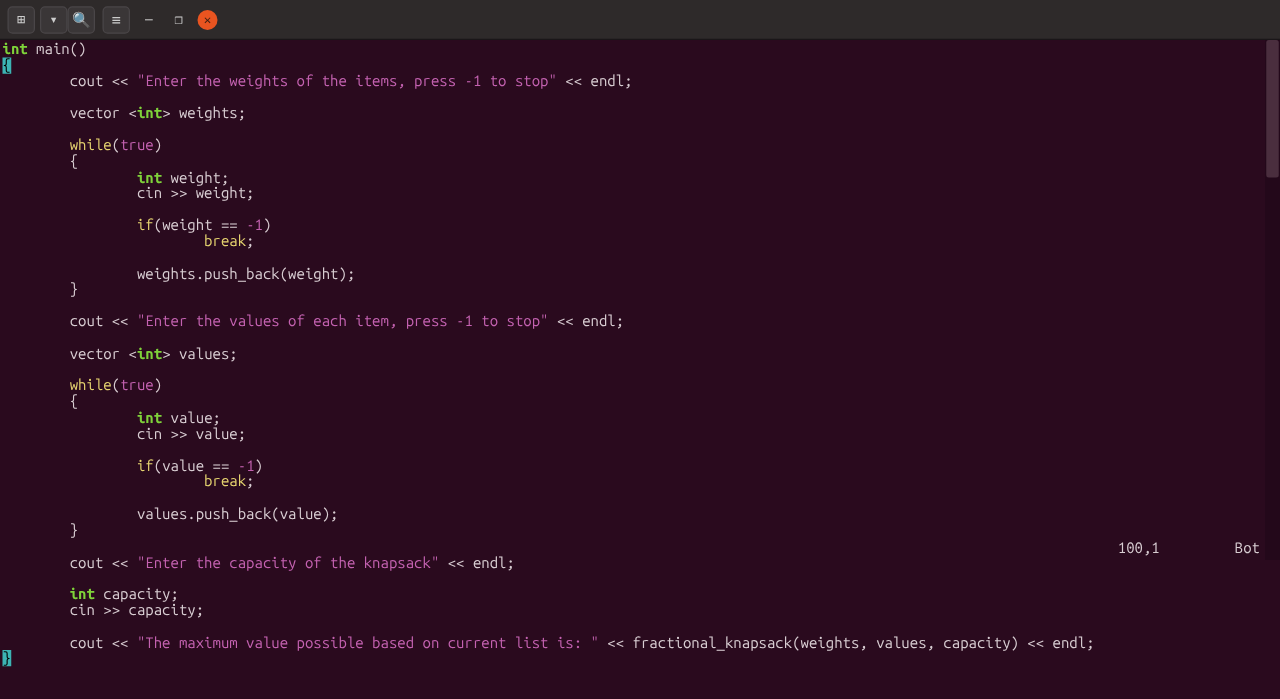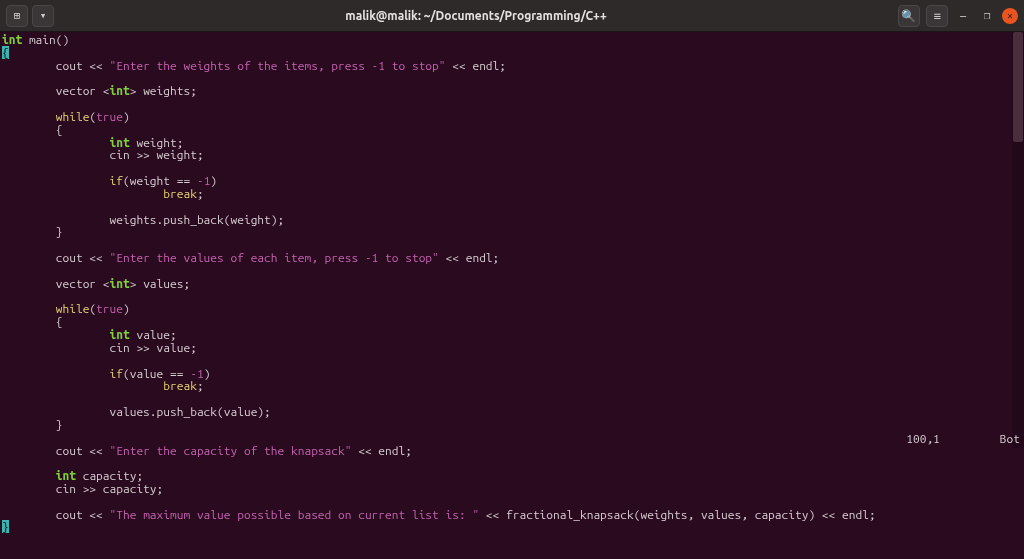--- a/index.html
+++ b/index.html
@@ -98,35 +98,34 @@
     pre { font-family: inherit; white-space: pre; }
     .kw { color: #e5d36f; }
     .type { color: #7fd23a; font-weight: bold; }
     .str { color: #c462b1; }
     .num, .const { color: #c462b1; }
     .brace-hl { background: #3cb4b4; color: #000; }
     .plain { color: #d8cdd2; }
     .statusbar {
       position: absolute;
       bottom: 2px;
-      right: 4px;
+      right: 16px;
       color: #d8cdd2;
       display: flex;
       gap: 60px;
     }
   </style>
 </head>
 <body>
 
 <div class="titlebar">
   <div class="tb-left">
     <div class="tb-btn">⊞</div>
     <div class="tb-btn">▾</div>
   </div>
-  <div class="tb-title">malik@malik: ~/Documents/Programming/C++</div>
   <div class="tb-right">
     <div class="tb-icon-btn">
       <span>🔍</span>
     </div>
     <div class="tb-icon-btn">
       <span>≡</span>
     </div>
     <div class="tb-win-btn">
       <span>—</span>
     </div>

